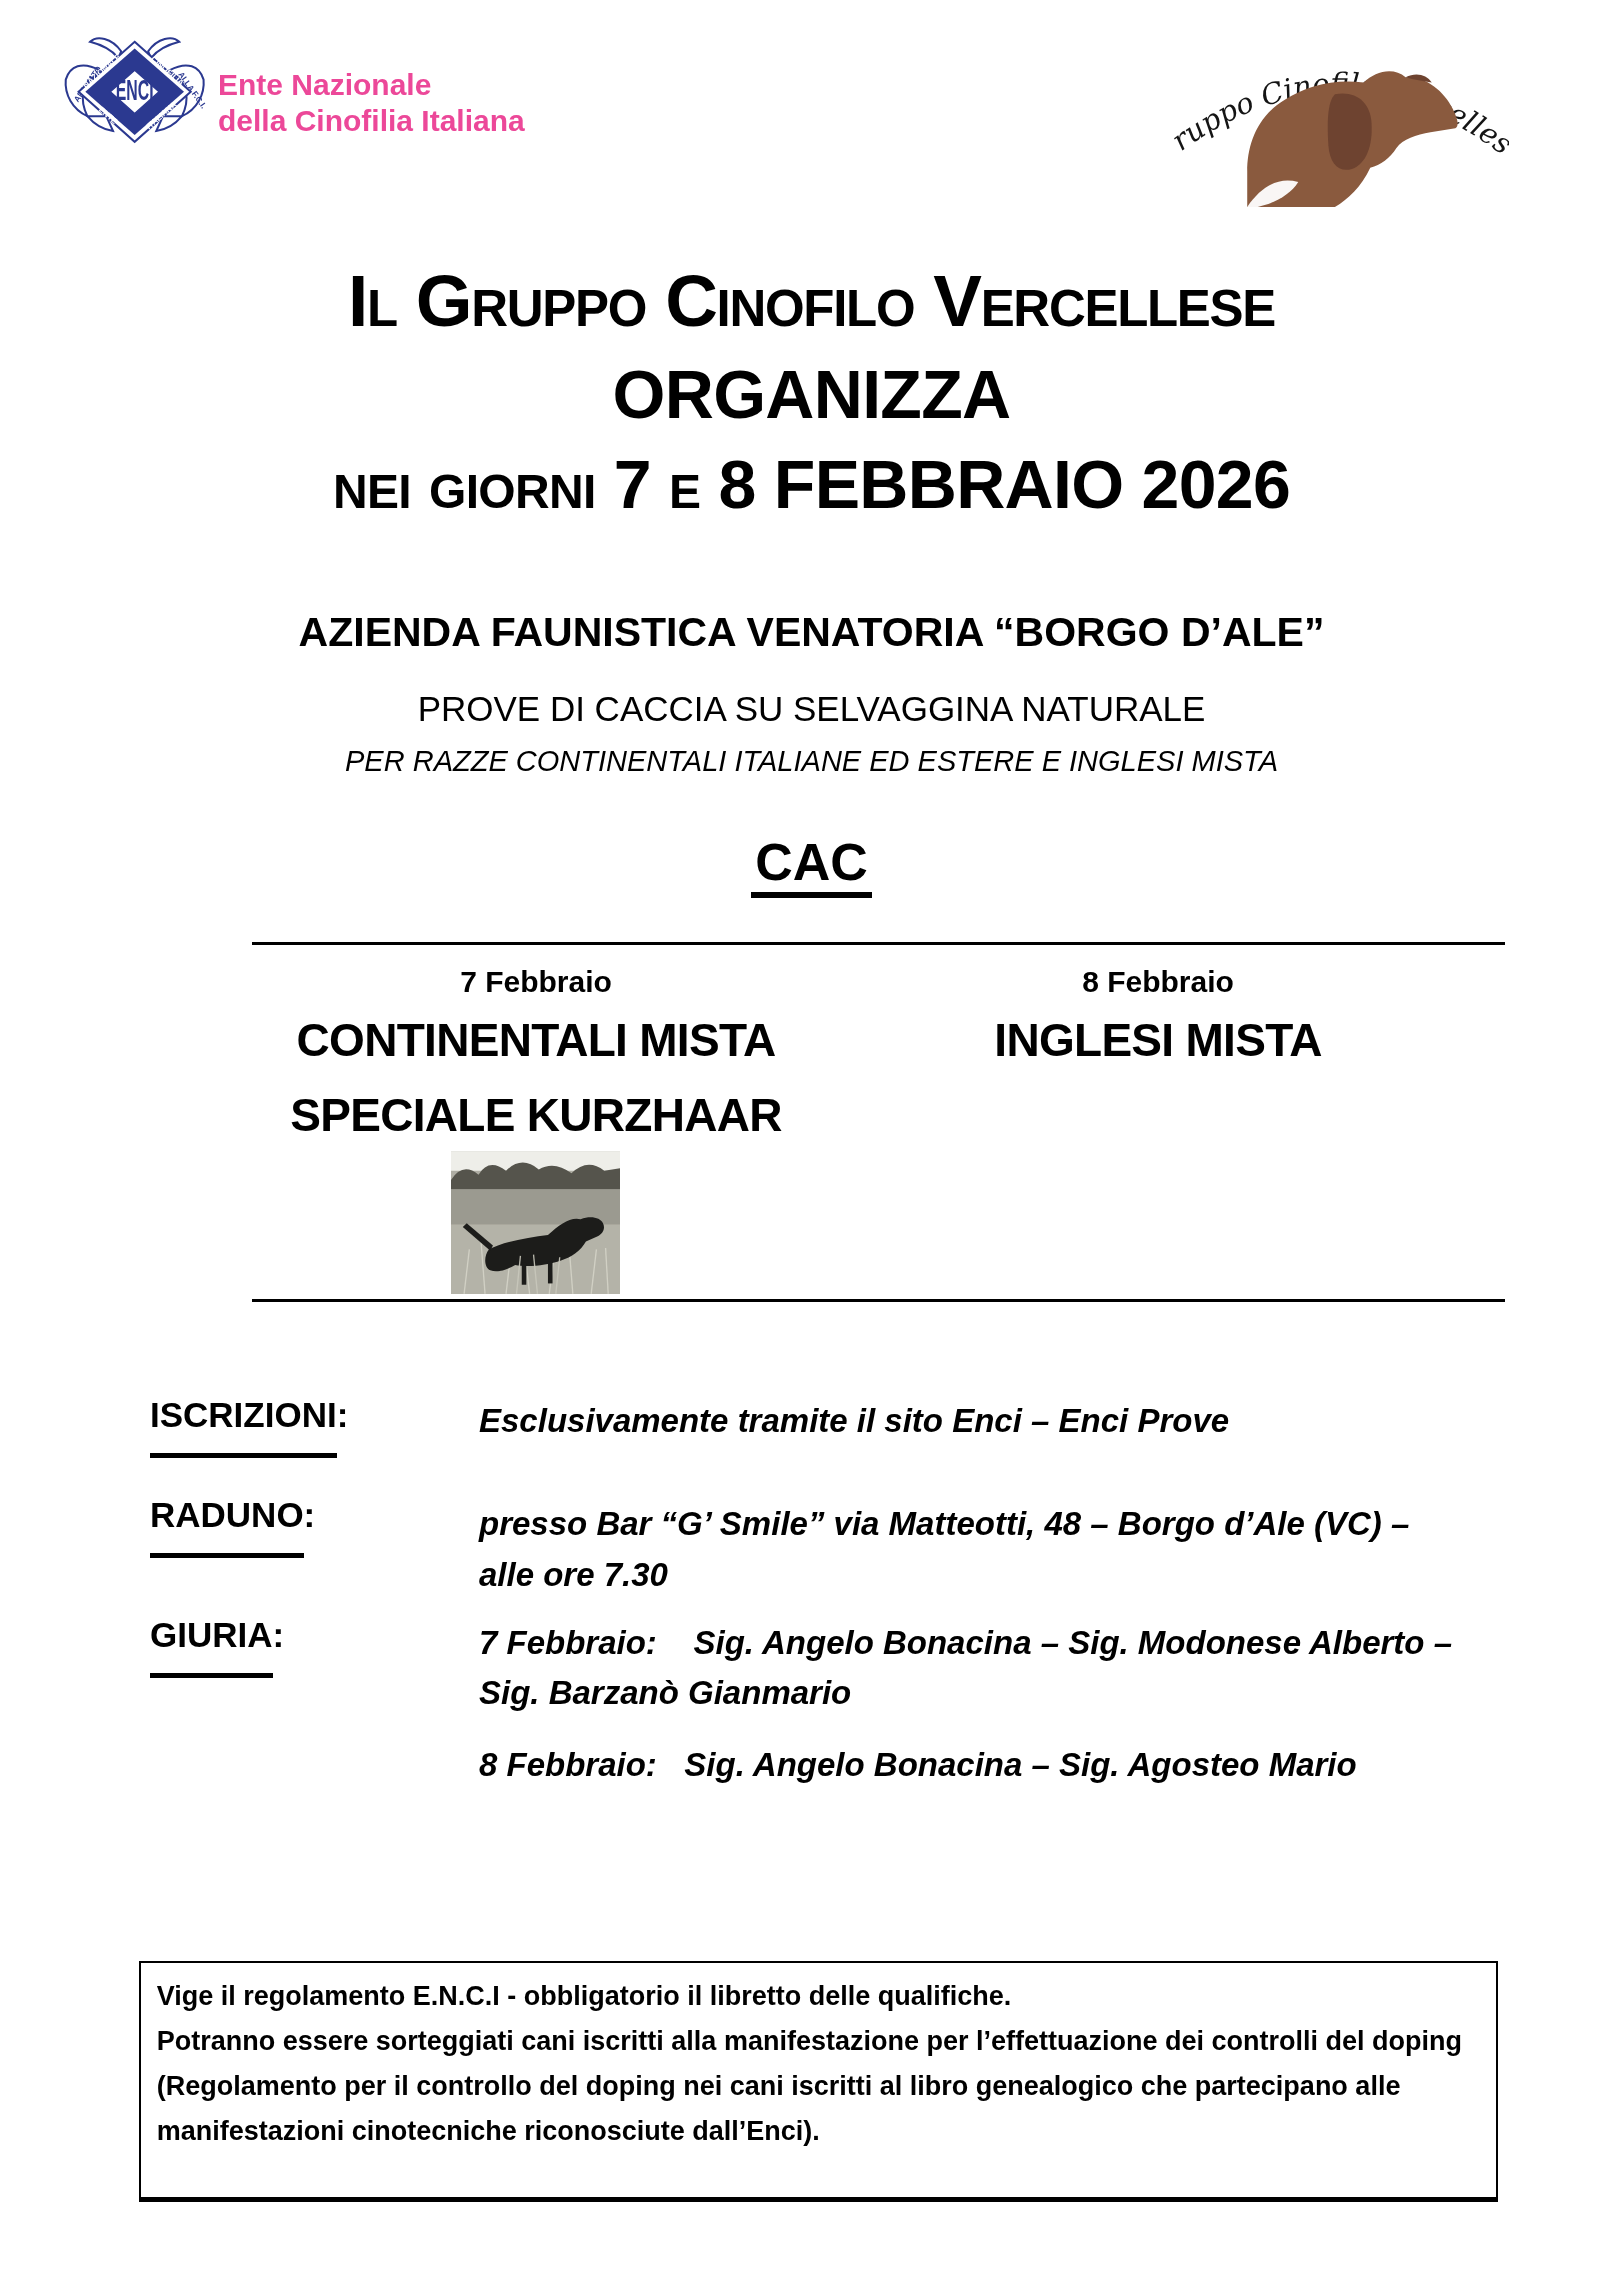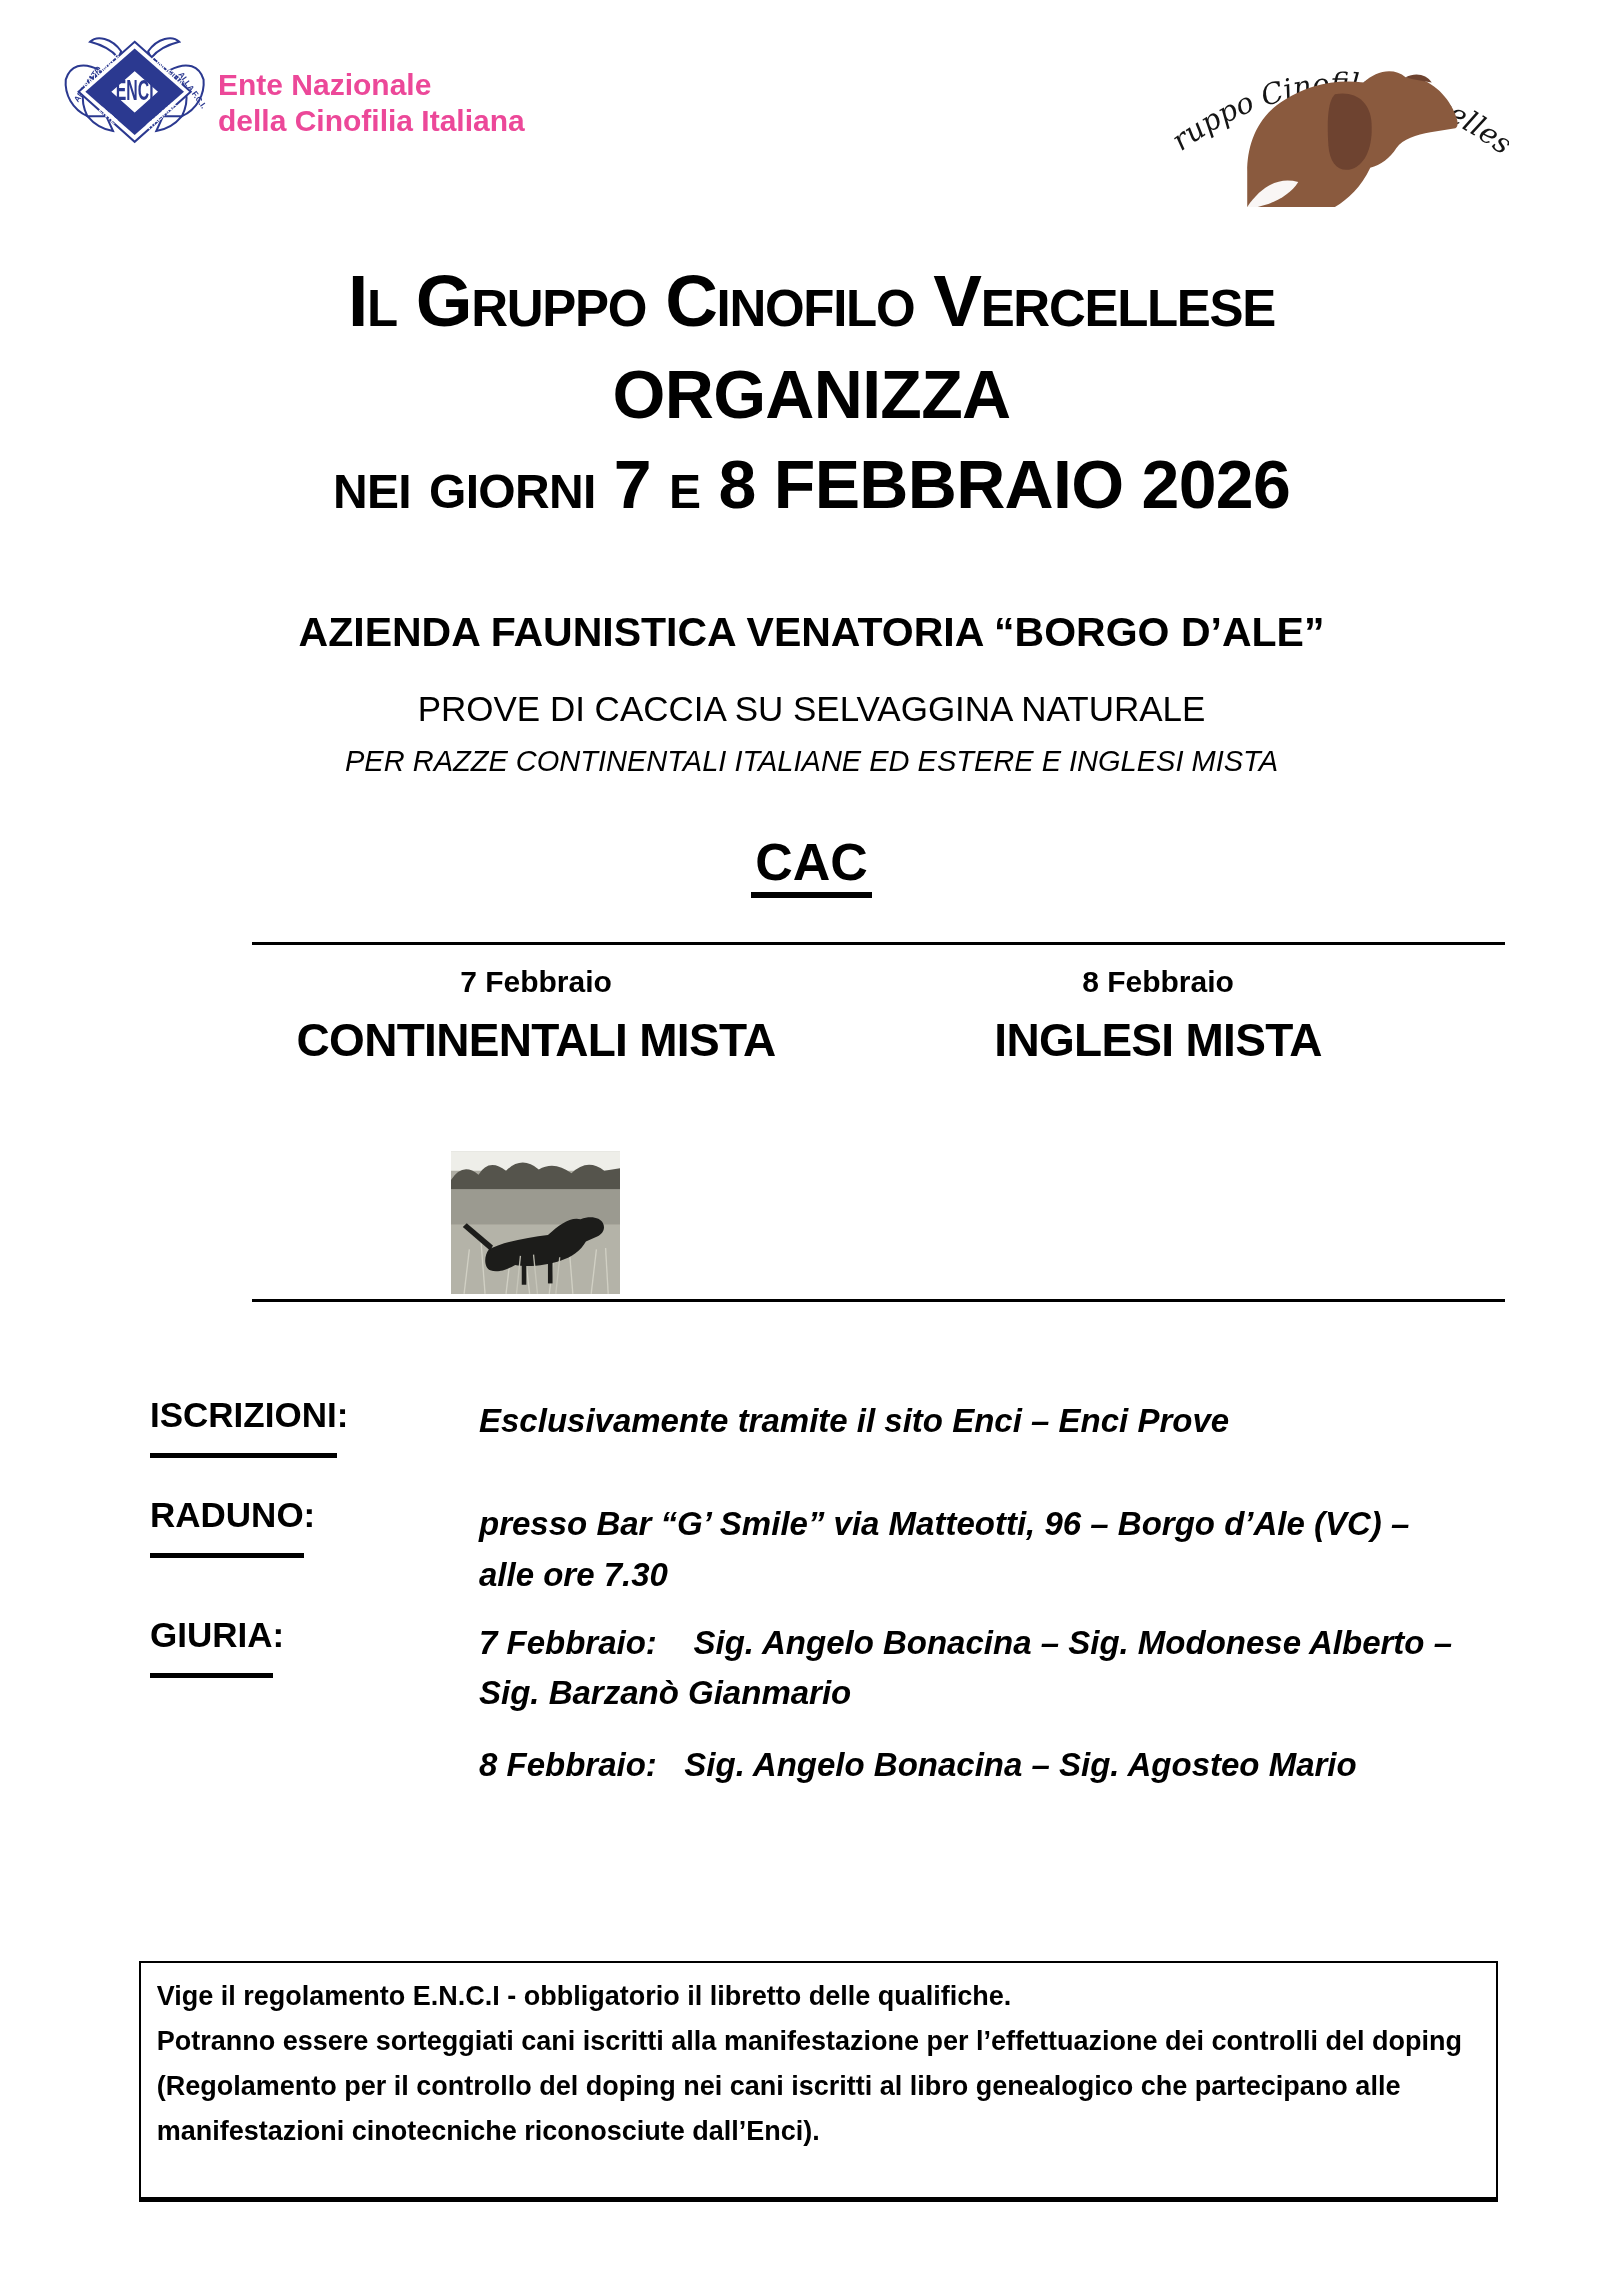--- a/index.html
+++ b/index.html
@@ -116,20 +116,21 @@
 
   <div class="cline" id="cacline">
     <span class="cac-u">CAC</span>
   </div>
 
   <div class="rule" id="rule1"></div>
 
   <div class="daycol" id="day-left">
     <div class="day-date">7 Febbraio</div>
     <div class="day-title">CONTINENTALI MISTA</div>
+    <div class="day-sub">SPECIALE KURZHAAR</div>
   </div>
   <div class="daycol" id="day-right">
     <div class="day-date">8 Febbraio</div>
     <div class="day-title">INGLESI MISTA</div>
   </div>
 
   <svg id="photo" viewBox="0 0 258 218" xmlns="http://www.w3.org/2000/svg">
     <rect x="0" y="0" width="258" height="218" fill="#aeada3"></rect>
     <rect x="0" y="0" width="258" height="30" fill="#eeeee9"></rect>
     <path d="M0,44 Q18,16 42,36 Q58,10 84,30 Q108,6 134,28 Q158,14 184,34 Q208,10 234,30 L258,26 L258,64 L0,64 Z" fill="#55544c"></path>
@@ -165,21 +166,21 @@
 
   <div class="lbl" id="lbl-iscr">
     <span class="u">ISCRIZIONI</span><span>:</span>
   </div>
   <div class="content" id="txt-iscr">Esclusivamente tramite il sito Enci – Enci Prove</div>
 
   <div class="lbl" id="lbl-rad">
     <span class="u">RADUNO</span><span>:</span>
   </div>
   <div class="content" id="txt-rad">
-    <div>presso Bar “G’ Smile” via Matteotti, 96 – Borgo d’Ale (VC) –</div>
+    <div>presso Bar “G’ Smile” via Matteotti, 48 – Borgo d’Ale (VC) –</div>
     <div>alle ore 7.30</div>
   </div>
 
   <div class="lbl" id="lbl-giu">
     <span class="u">GIURIA</span><span>:</span>
   </div>
   <div class="content" id="txt-giu1">
     <div>7 Febbraio:&nbsp;&nbsp;&nbsp; Sig. Angelo Bonacina – Sig. Modonese Alberto –</div>
     <div>Sig. Barzanò Gianmario</div>
   </div>

